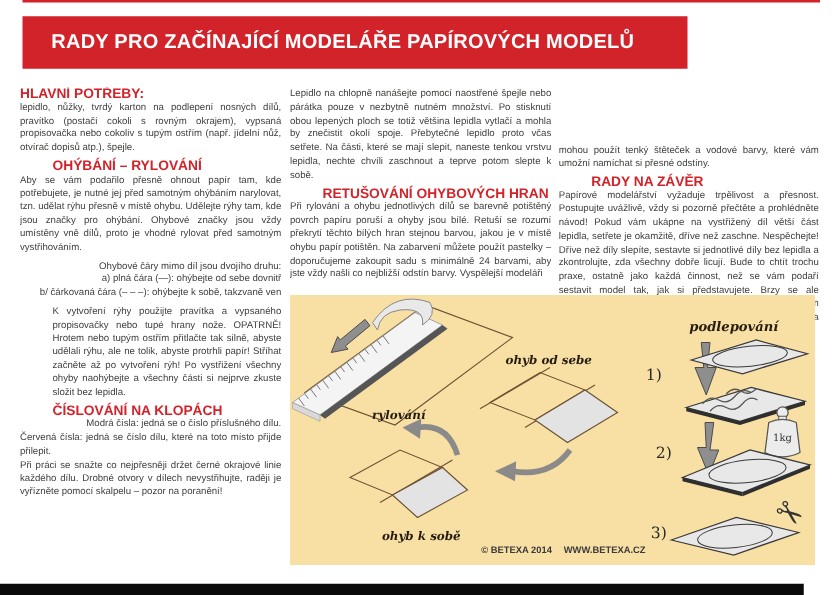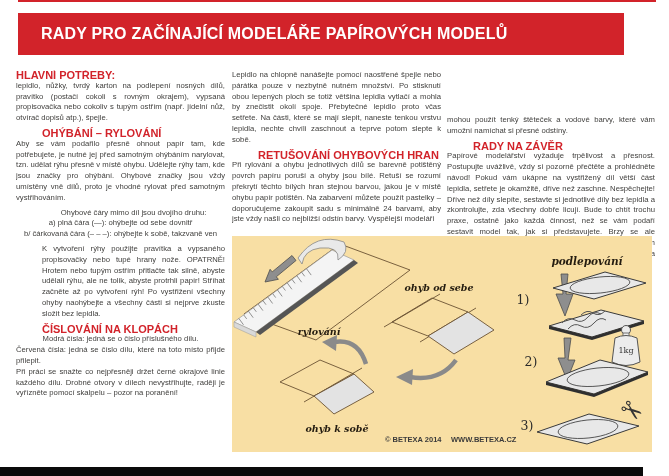--- a/index.html
+++ b/index.html
@@ -1,28 +1,28 @@
 <!DOCTYPE html>
 <html lang="cs"><head>
 <meta charset="utf-8">
 <style>
   html,body{margin:0;padding:0;background:#ffffff;}
   #page{position:relative;width:669px;height:476px;background:#ffffff;overflow:hidden;
         font-family:"Liberation Sans",sans-serif;}
   .topline{position:absolute;left:18px;top:0;width:638px;height:2px;background:#d2232a;}
-  .titlebar{position:absolute;left:18px;top:13px;width:606px;height:42px;background:#d2232a;}
+  .titlebar{position:absolute;left:18px;top:13px;width:532px;height:42px;background:#d2232a;}
   .titlebar h1{margin:0;padding:0 0 0 23px;line-height:42px;font-size:16px;font-weight:bold;
                color:#ffffff;letter-spacing:.2px;white-space:nowrap;}
   .col{position:absolute;top:70px;width:209px;font-size:7.7px;line-height:10.8px;
        color:#3f3e3c;text-align:justify;overflow:hidden;hyphens:auto;}
   .col p{margin:0;}
   .col .sec{font-size:11px;line-height:10.8px;font-weight:bold;color:#d2232a;
             margin:0;text-align:left;}
   .gap{margin-top:4px !important;padding-left:26px;}
-  .line{text-align:center;white-space:nowrap;}
+  .line{text-align:right;white-space:nowrap;}
   #col-left{left:16px;height:390px;}
   #col-mid{left:232px;height:166px;}
   #col-right{left:447px;width:208px;height:166px;margin-top:45px;}
   .panel{position:absolute;left:232px;top:236px;width:420px;height:216px;background:#f8dfa4;}
   .blackbar{position:absolute;left:0;top:467px;width:643px;height:9px;background:#0a0a0a;}
   .ill-label{font:italic bold 9.5px "DejaVu Serif",serif;fill:#241c10;}
   .ill-label-lg{font:italic bold 10.5px "DejaVu Serif",serif;fill:#241c10;}
   .step-num{font:12.5px "DejaVu Serif",serif;fill:#2a2a2a;}
   .weight-txt{font:8px "DejaVu Serif",serif;fill:#333;}
   .copy-txt{font:bold 7.5px "Liberation Sans",sans-serif;fill:#3b3b3b;}

